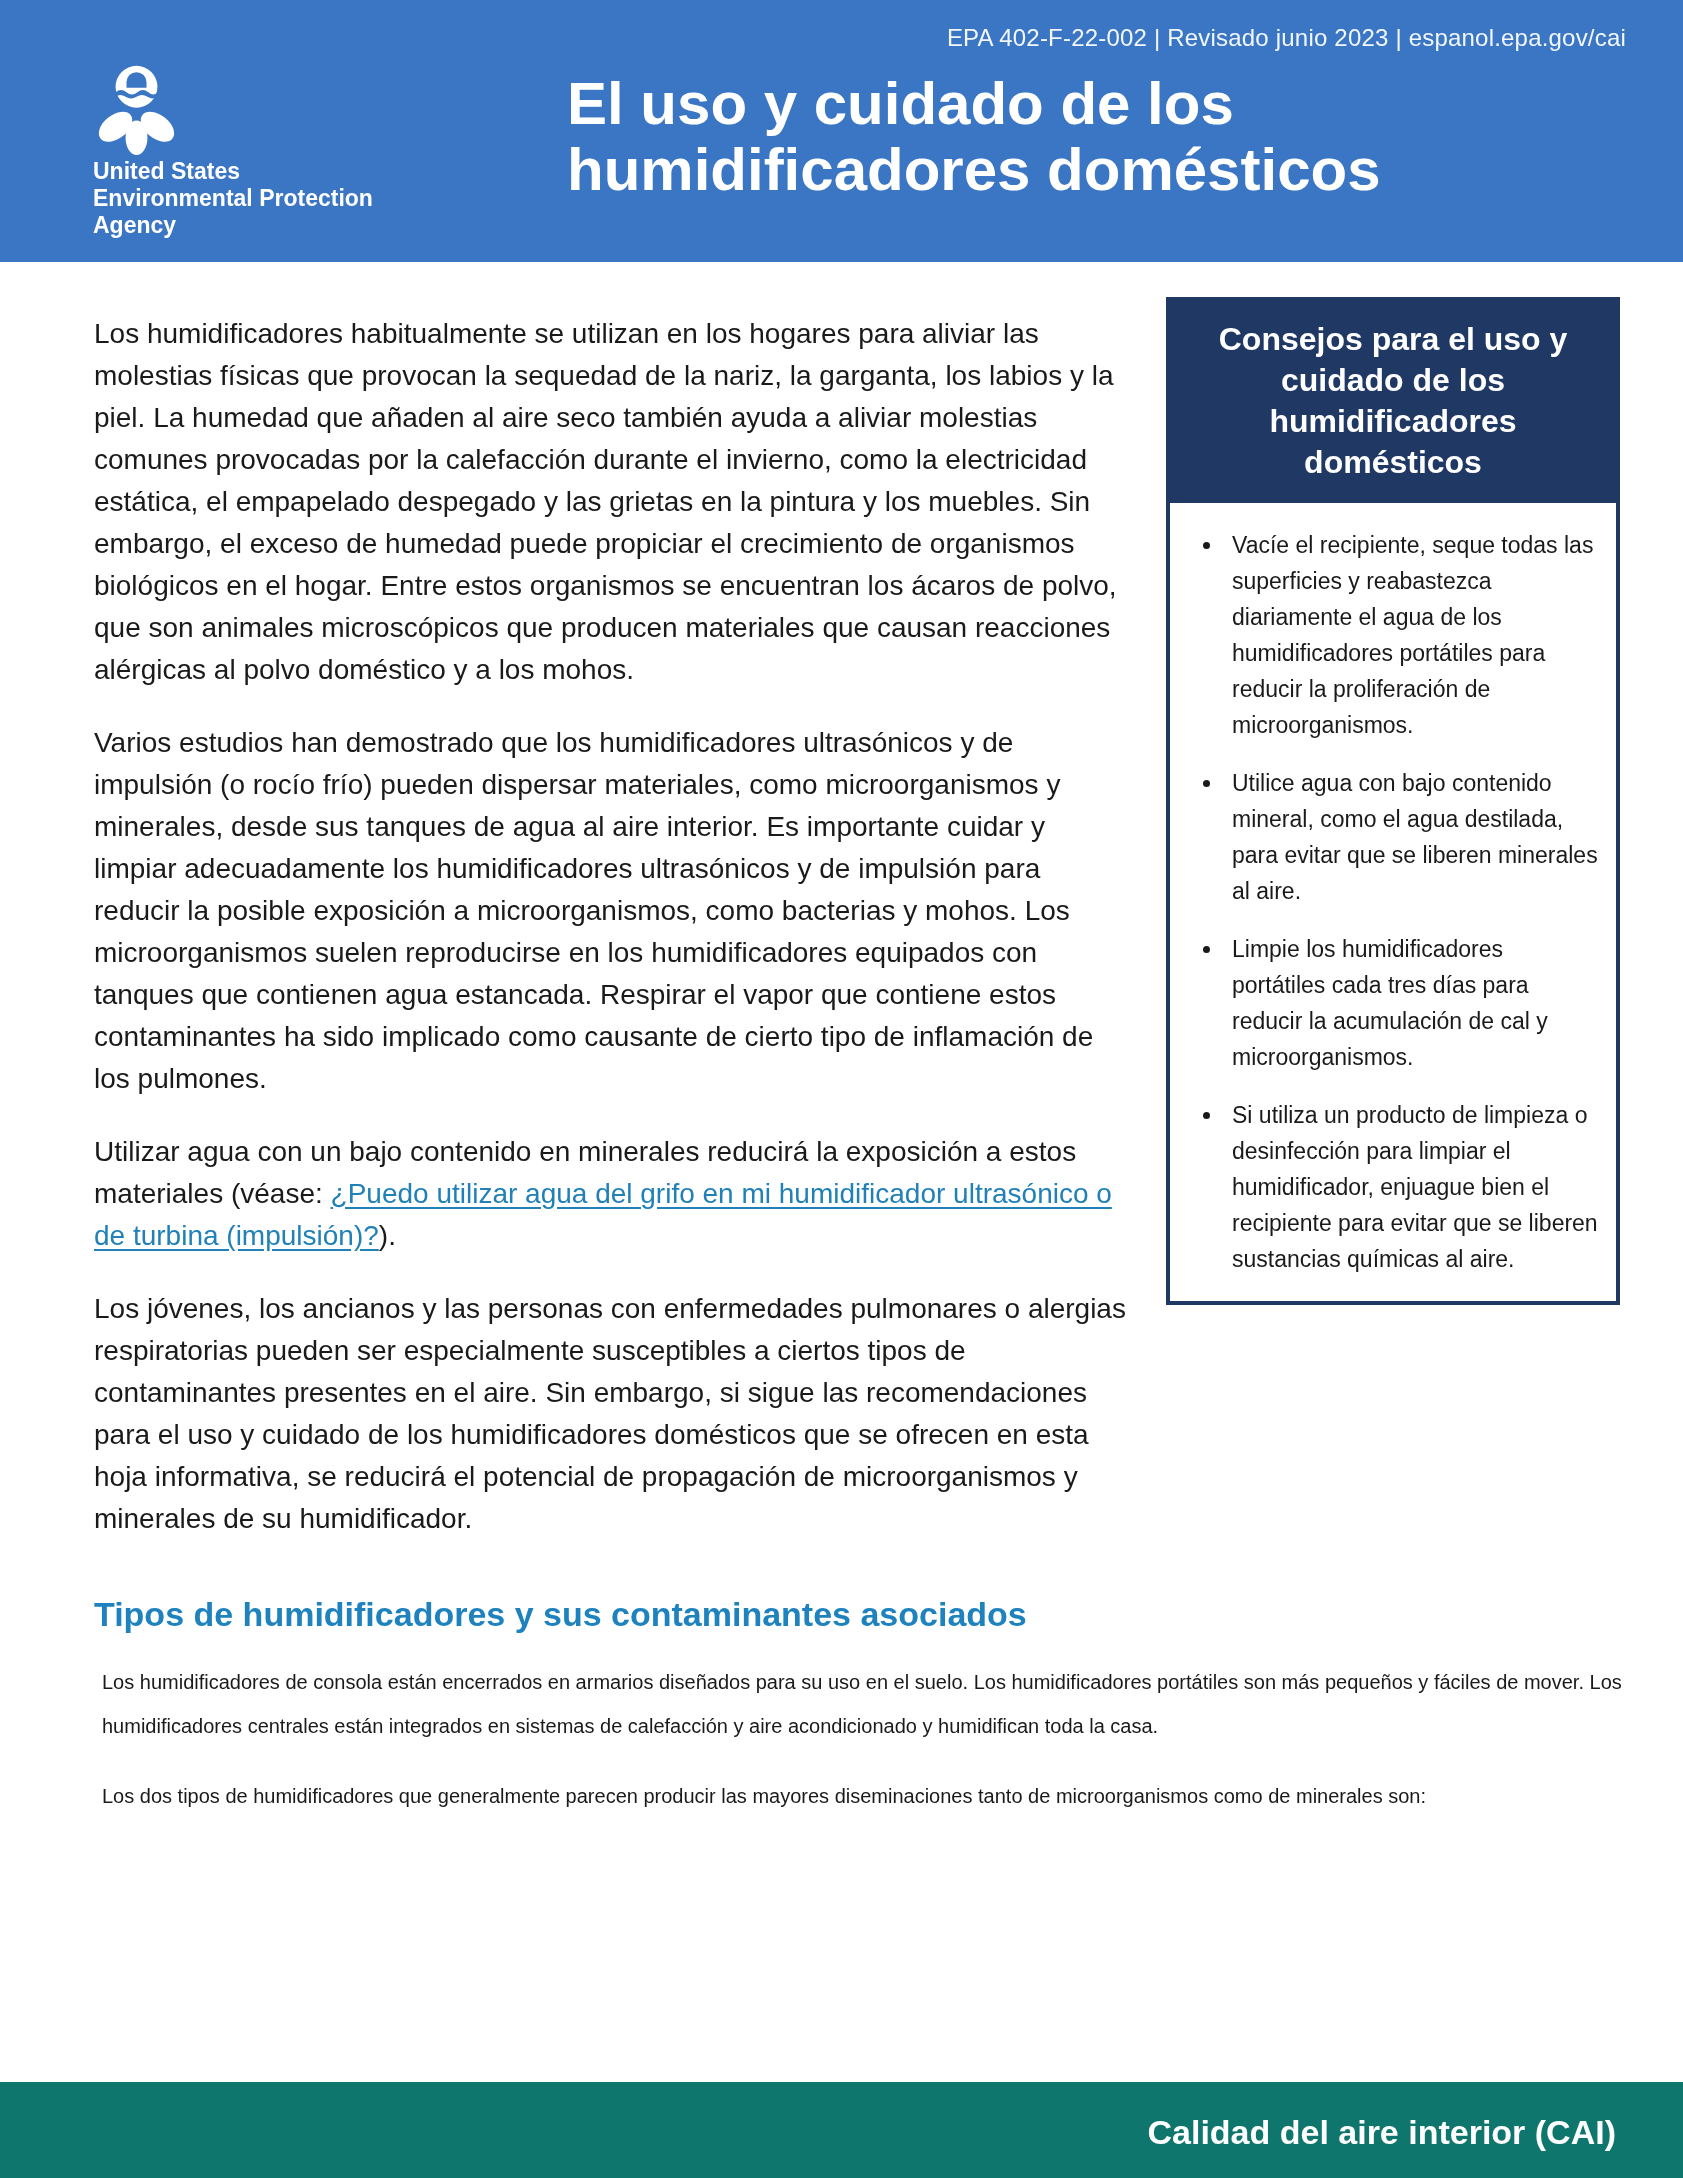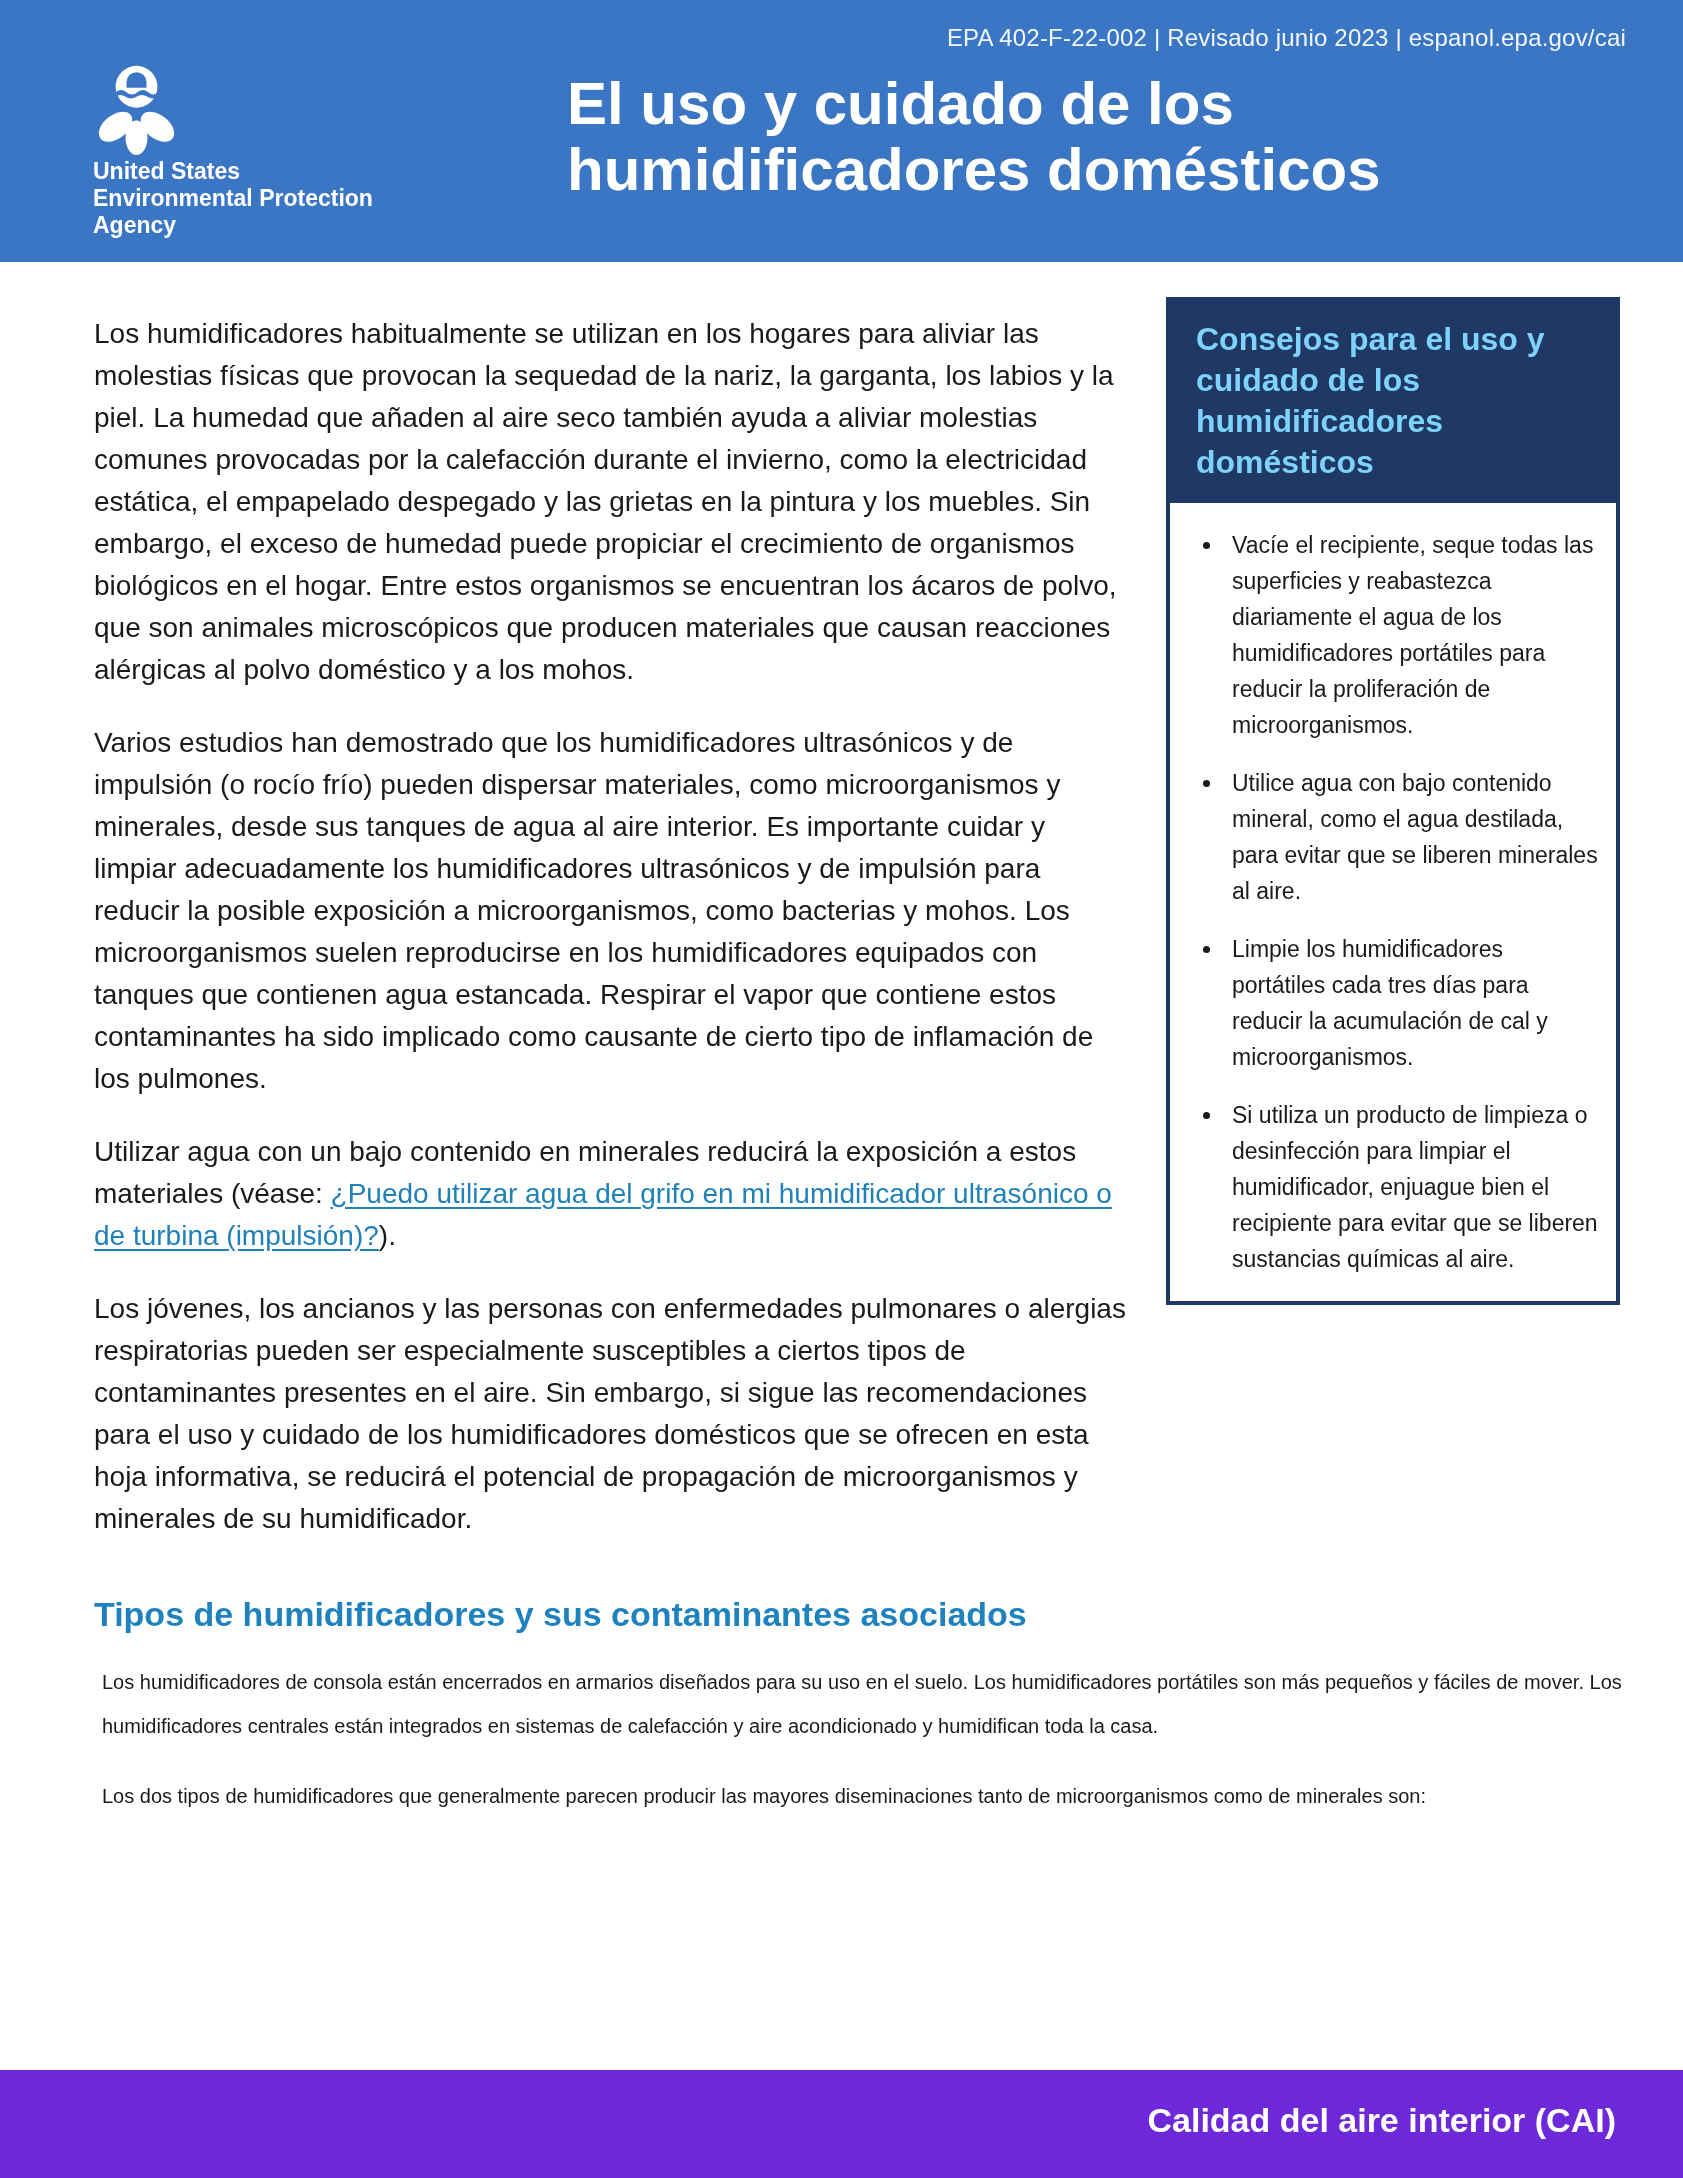--- a/index.html
+++ b/index.html
@@ -47,21 +47,22 @@
   .body-link { color: #2080b8; text-decoration: underline; text-underline-offset: 4px; }
 
   
   .sidebar {
     margin-left: 34px; margin-top: -16px;
     width: 454px;
     border: 4px solid #1f3864;
     background: #ffffff;
   }
   .sidebar-header {
-    background: #1f3864; color: #7dd3fc;
+    background: #1f3864; color: #ffffff;
+    text-align: center;
     font-size: 32px; font-weight: bold; line-height: 1.28;
     padding: 18px 26px 20px 26px;
   }
   .sidebar-body { padding: 24px 16px 16px 10px; }
   .sidebar-body ul { list-style: disc; padding-left: 44px; }
   .sidebar-body li {
     font-size: 23px; line-height: 36px;
     margin-bottom: 22px;
     padding-left: 8px;
   }
@@ -87,22 +88,22 @@
   .section li {
     font-size: 28px; line-height: 42px;
     margin-bottom: 32px;
     padding-left: 12px;
     max-width: 1445px;
   }
 
   
   .footer {
     position: absolute; left: 0; bottom: 0;
-    width: 100%; height: 108px;
-    background: #6d28d9;
+    width: 100%; height: 96px;
+    background: #0f766e;
   }
   .footer-label {
     position: absolute; right: 67px; top: 0;
     line-height: 100px;
     color: #ffffff; font-size: 34px; font-weight: bold;
   }
 </style>
 </head>
 <body>
 

